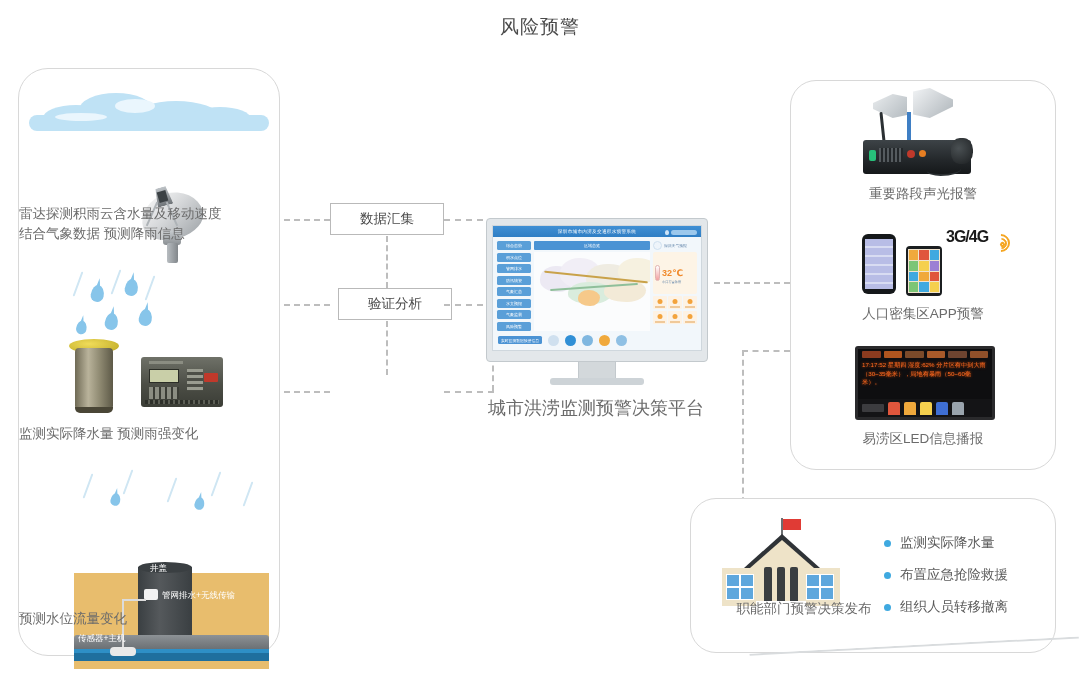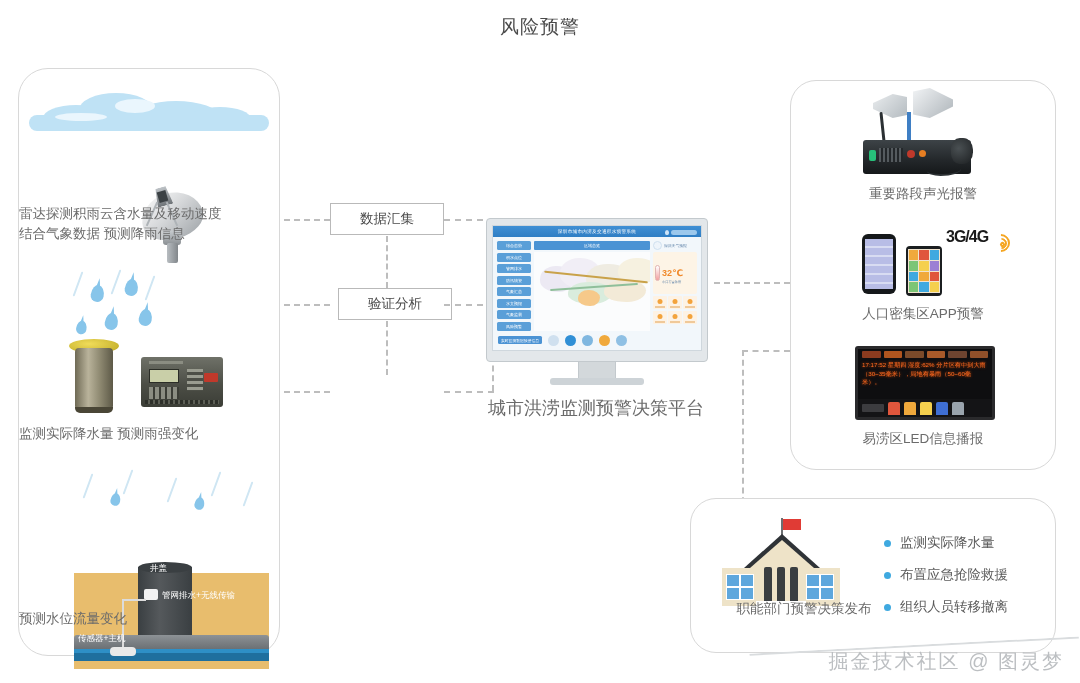--- a/index.html
+++ b/index.html
@@ -655,15 +655,14 @@
     </div>
     <div class="b">
       <span class="dot"></span>
       <span class="tx">组织人员转移撤离</span>
     </div>
   </div>
 
   <div class="gov-cap">职能部门预警决策发布</div>
 
   <div class="wm-line" style="position:absolute; right:0; bottom:2px;"></div>
-  <div class="watermark">掘金技术社区 @ 图灵梦</div>
 
 </div>
 
 </body></html>

